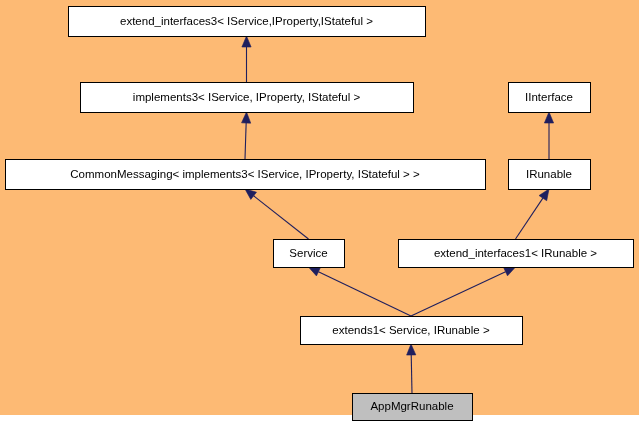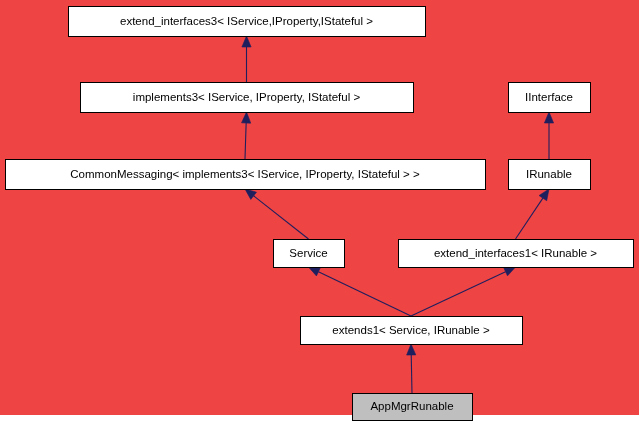--- a/index.html
+++ b/index.html
@@ -10,21 +10,21 @@
   body {
     width: 639px;
     height: 427px;
     overflow: hidden;
     font-family: "Liberation Sans", sans-serif;
   }
   #diagram-root {
     position: relative;
     width: 639px;
     height: 415px;
-    background: #ef4444;
+    background: #fdba74;
   }
   svg.uml-canvas {
     display: block;
     width: 639px;
     height: 427px;
   }
   .uml-box rect {
     fill: #ffffff;
     stroke: #000000;
     stroke-width: 1;

